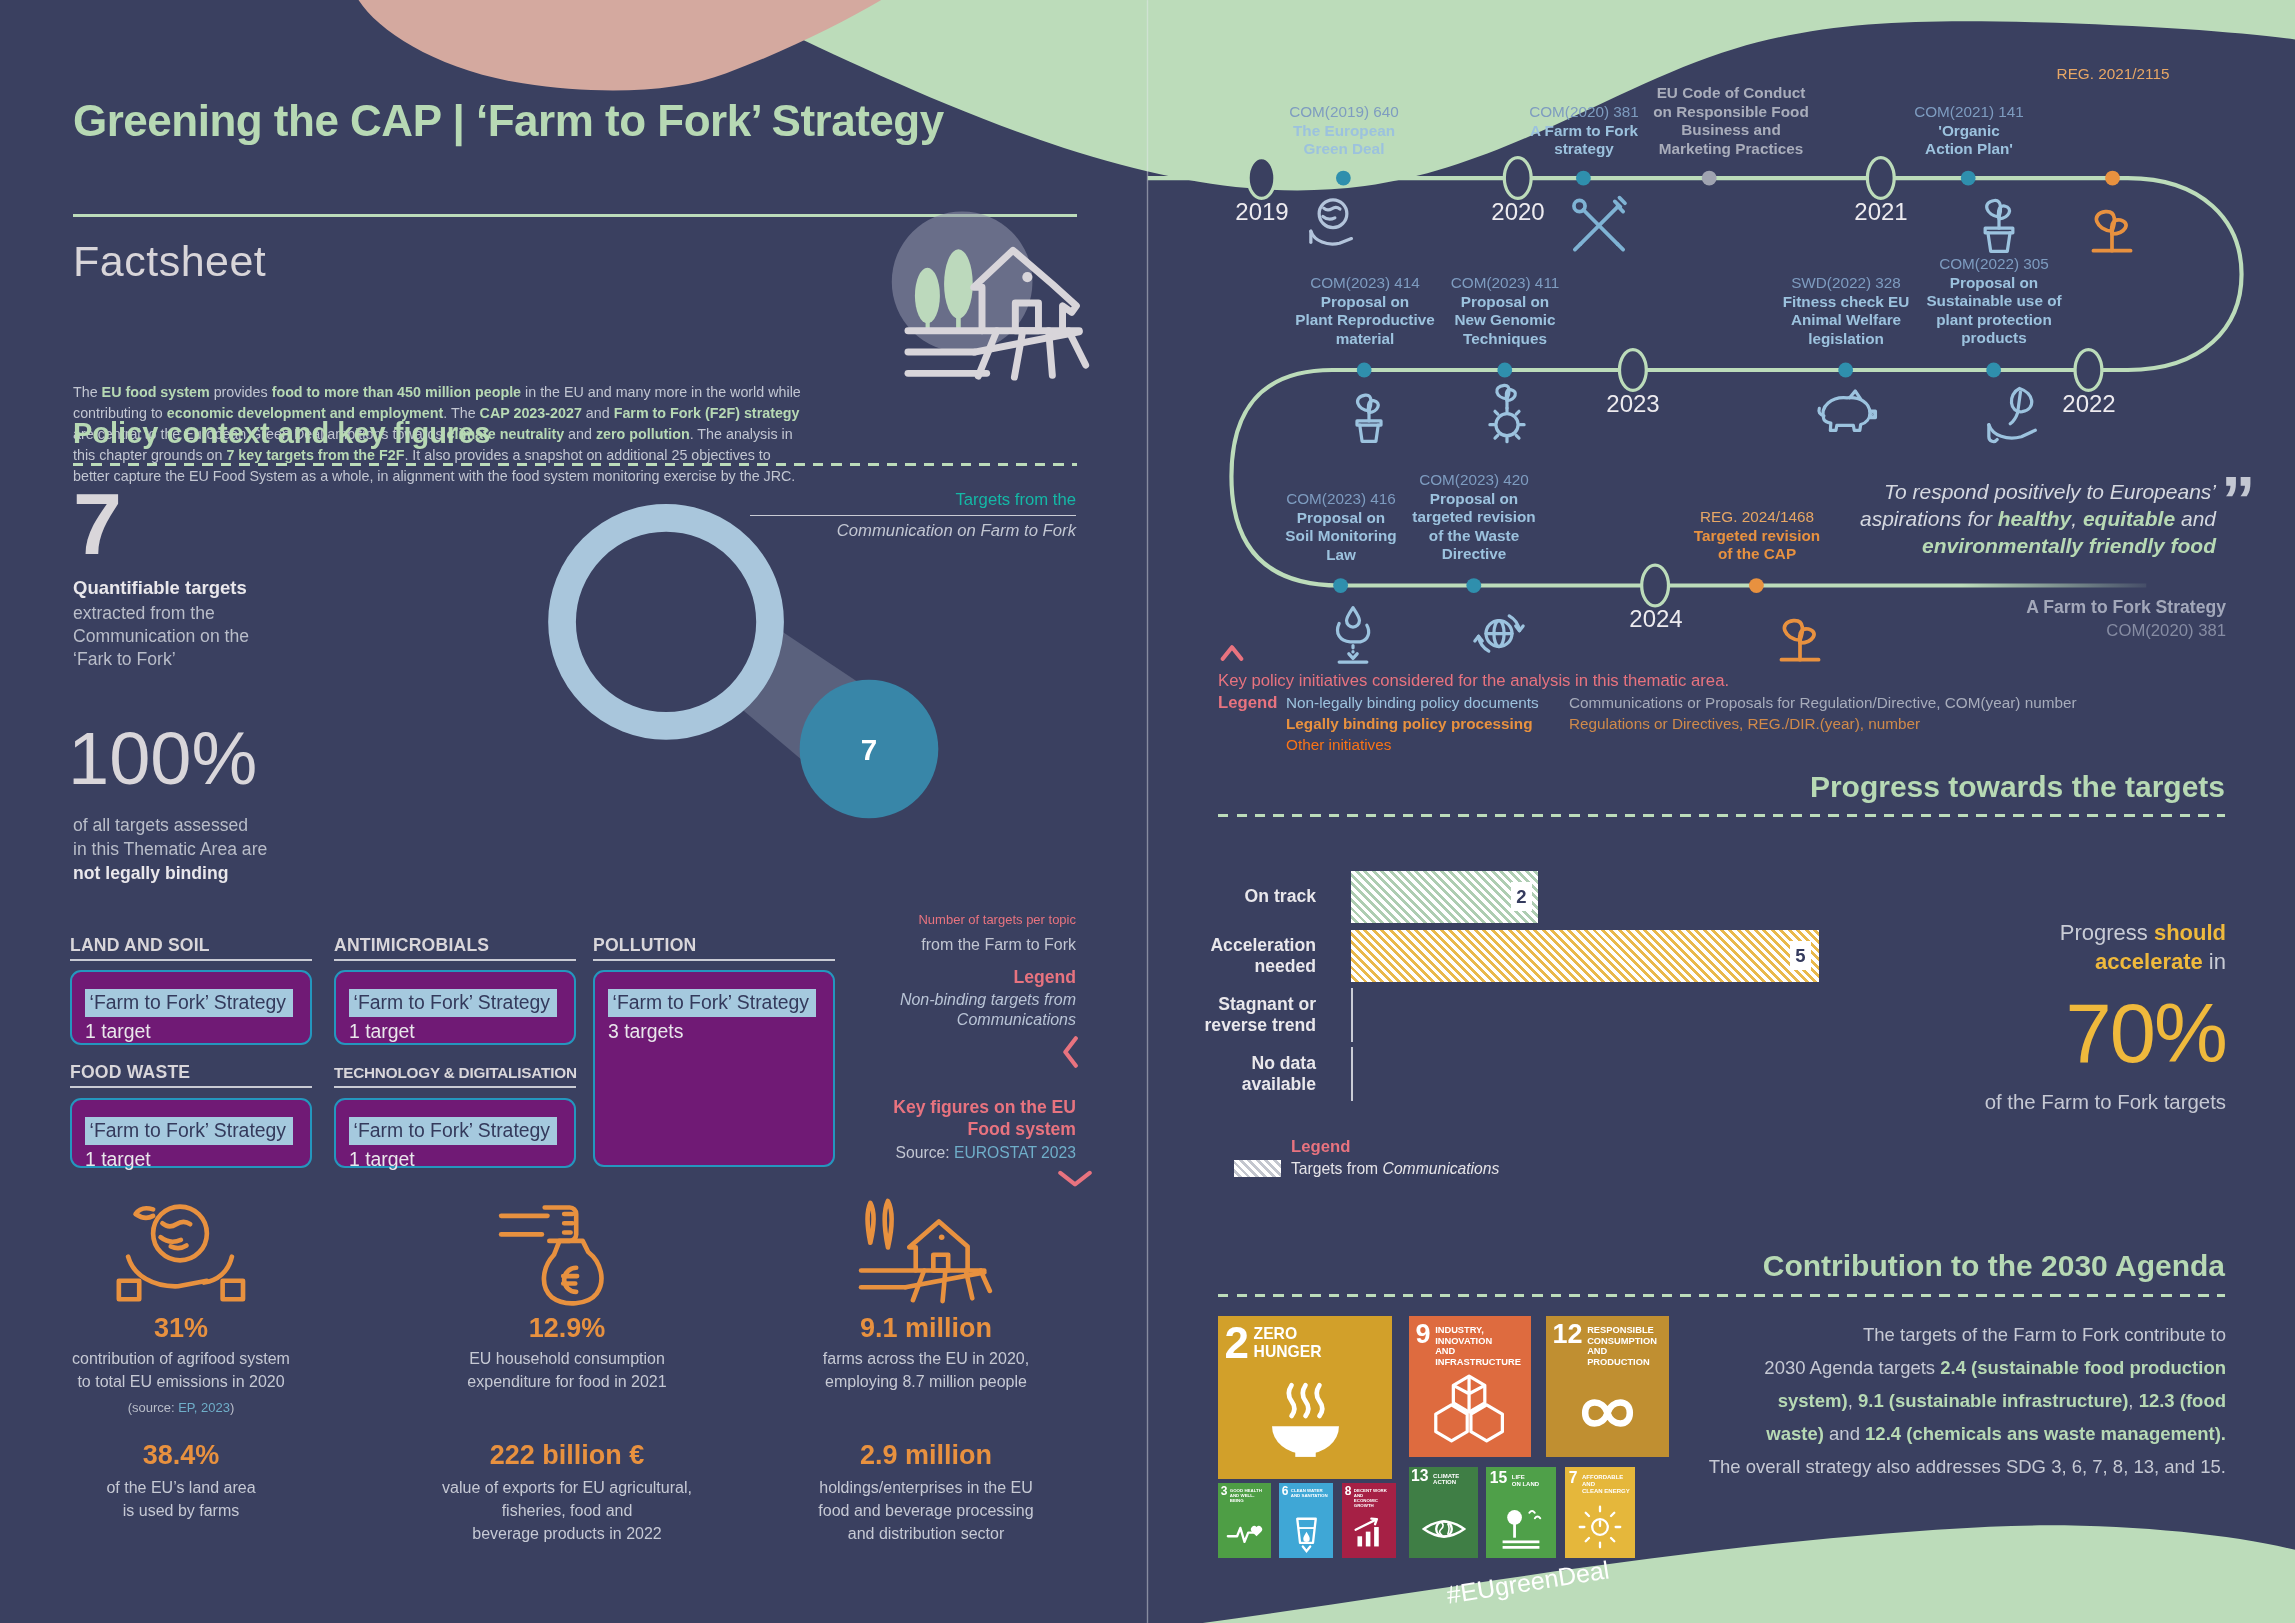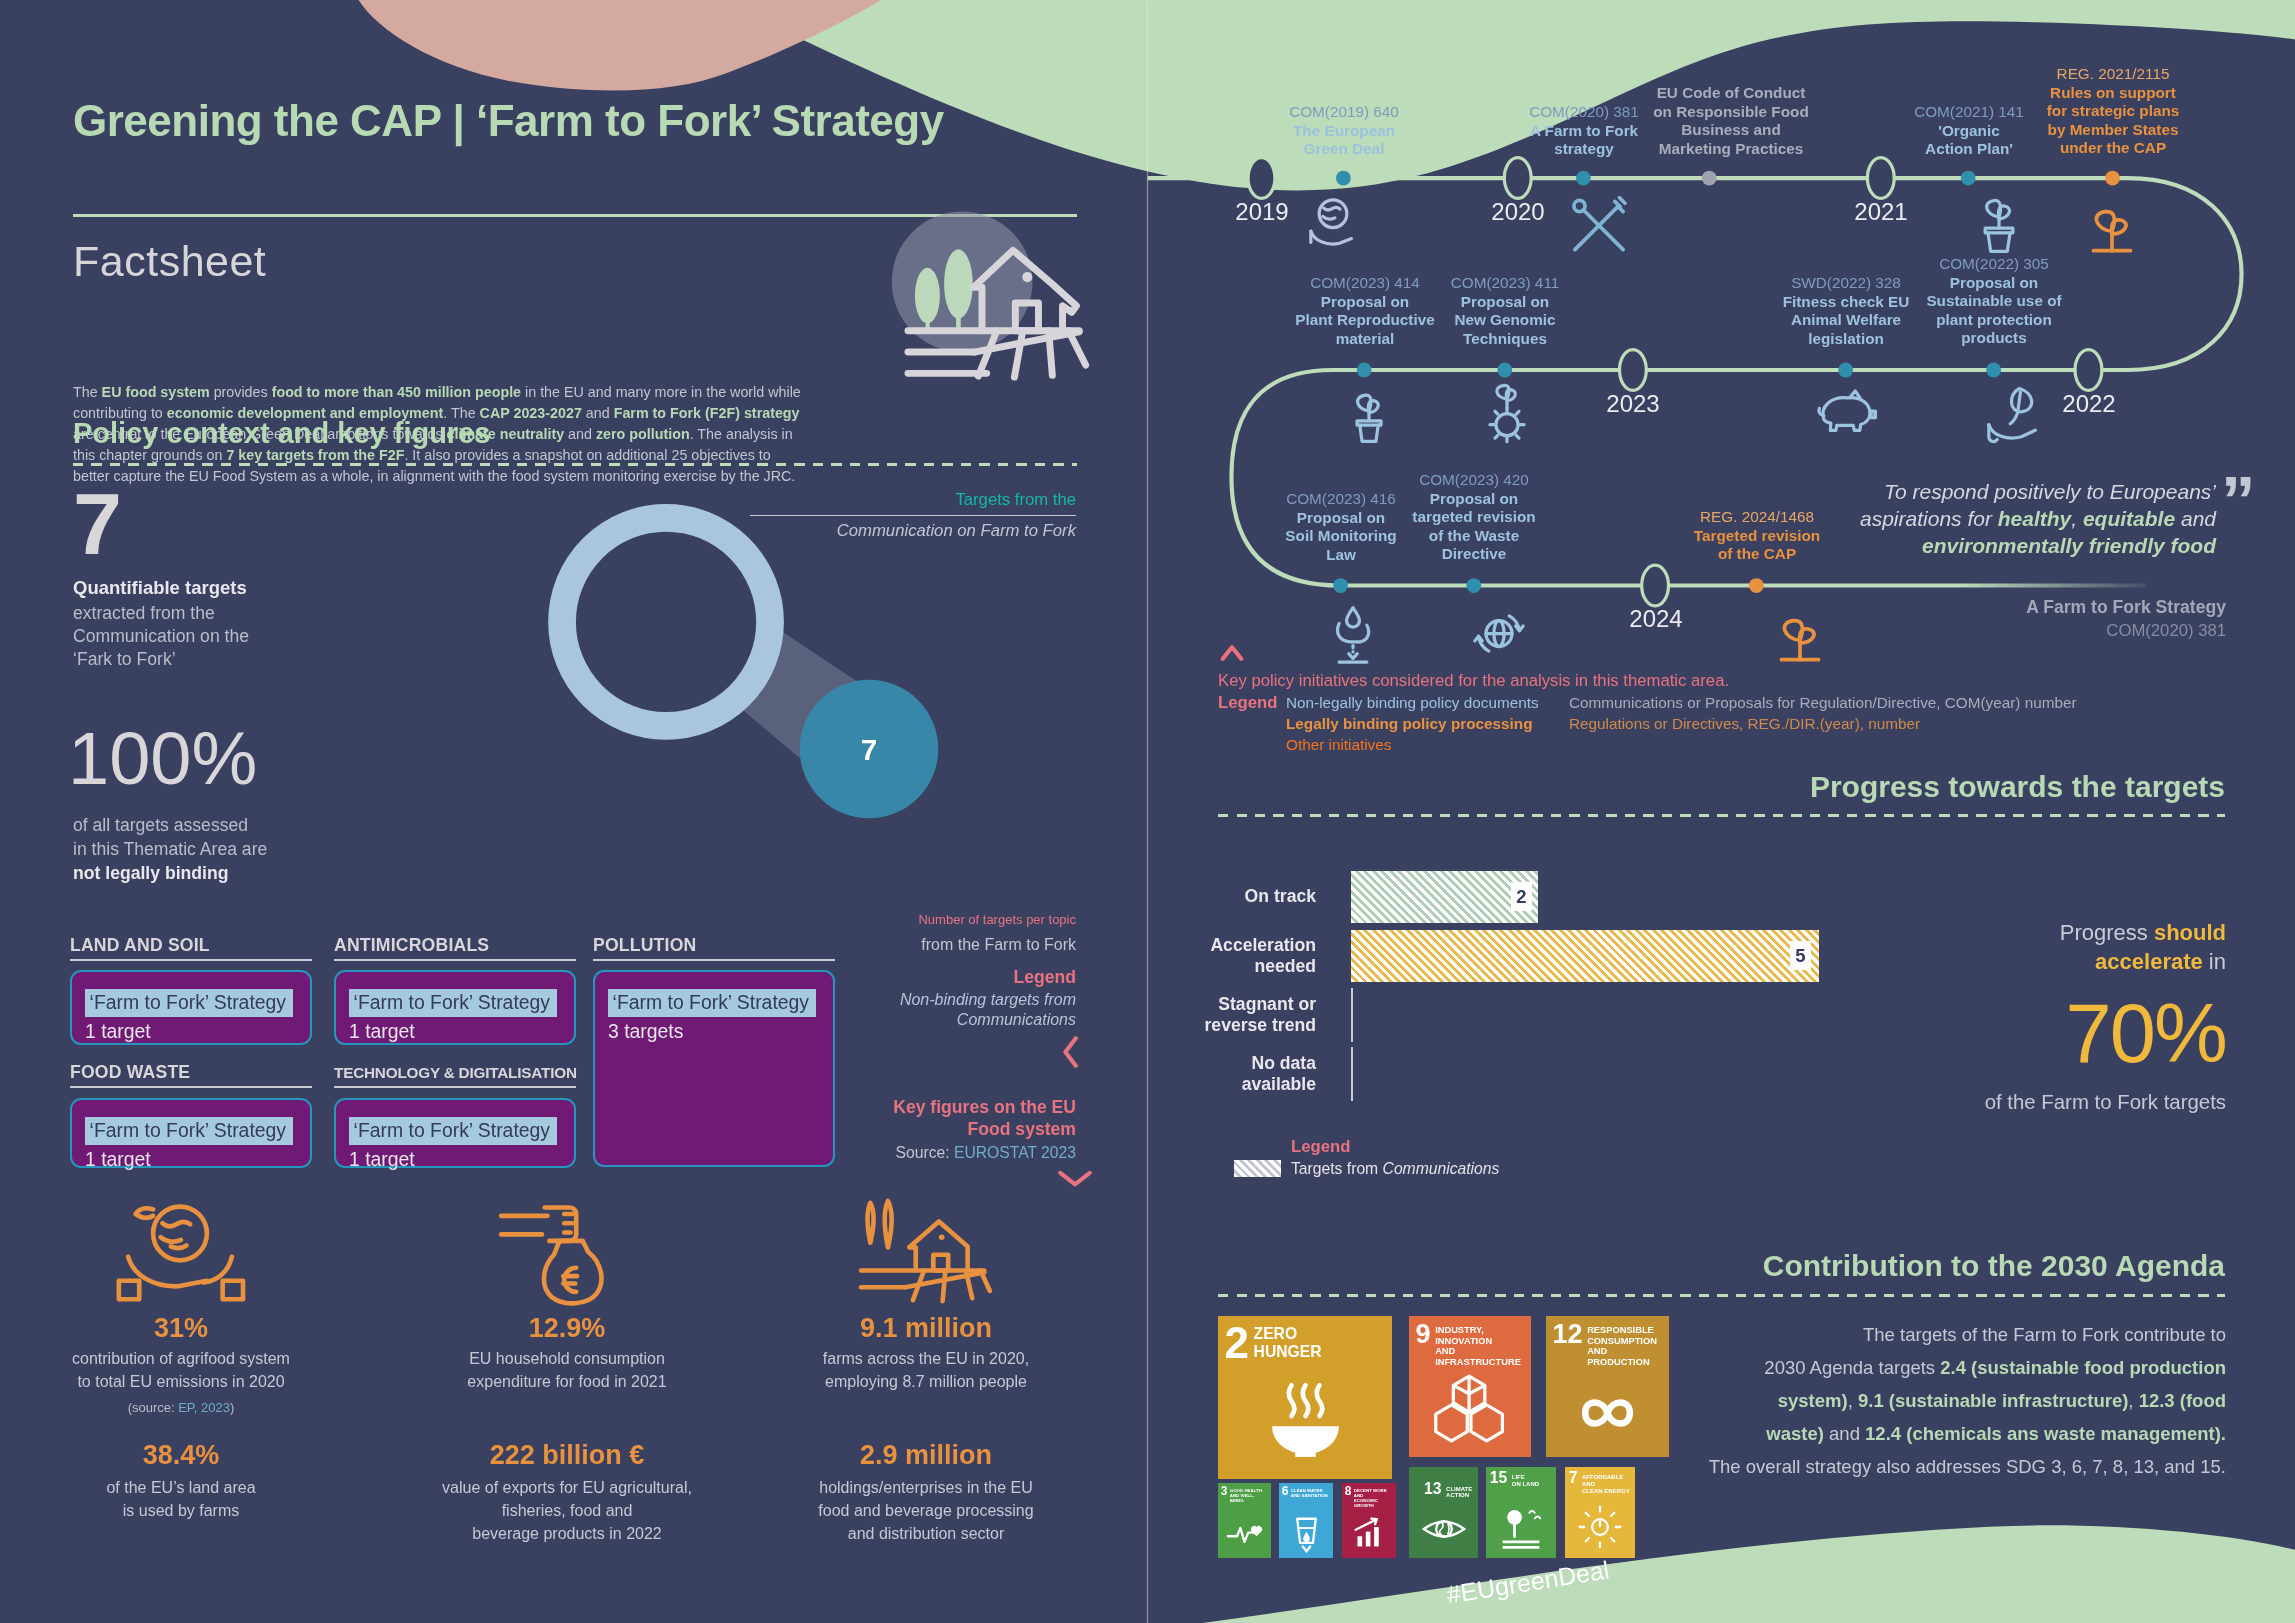--- a/index.html
+++ b/index.html
@@ -289,24 +289,20 @@
 Business and
 Marketing Practices</div>
 </div>
 <div class="abs ev" style="left:1969px;top:103px">
   <div class="code">COM(2021) 141</div>
   <div class="etitle pre">'Organic
 Action Plan'</div>
 </div>
 <div class="abs ev orange" style="left:2113px;top:65px">
   <div class="code">REG. 2021/2115</div>
-  <div class="etitle pre">Rules on support
-for strategic plans
-by Member States
-under the CAP</div>
 </div>
 <div class="abs ev" style="left:1365px;top:274px">
   <div class="code">COM(2023) 414</div>
   <div class="etitle pre">Proposal on
 Plant Reproductive
 material</div>
 </div>
 <div class="abs ev" style="left:1505px;top:274px">
   <div class="code">COM(2023) 411</div>
   <div class="etitle pre">Proposal on
@@ -542,21 +538,21 @@
       <span class="num" style="font-size:27px">12</span>
       <span class="ttl" style="font-size:9.3px">RESPONSIBLE
 CONSUMPTION
 AND PRODUCTION</span>
     </div>
   <svg class="abs" style="left:15.3px;top:69px" width="93" height="56" viewBox="-100 -60 200 120">
     <path d="M-48,0 C-48,-30 -10,-30 0,0 C10,30 48,30 48,0 C48,-30 10,-30 0,0 C-10,30 -48,30 -48,0 Z" fill="none" stroke="#fff" stroke-width="14"></path>
   </svg>
 </div>
 <div class="sdg" style="left:1409px;top:1467px;width:69px;height:91px;background:#3F7E45">
-  <div class="hd" style="padding:15px">
+  <div class="hd" style="padding:2px">
       <span class="num" style="font-size:15.7px">13</span>
       <span class="ttl" style="font-size:6px">CLIMATE
 ACTION</span>
     </div>
   <svg class="abs" style="left:11.6px;top:39px" width="46" height="46" viewBox="-50 -50 100 100">
     <path d="M-44,0 Q0,-32 44,0 Q0,32 -44,0 Z" fill="none" stroke="#fff" stroke-width="5"></path>
     <circle cx="0" cy="0" r="17" fill="none" stroke="#fff" stroke-width="5"></circle>
     <path d="M-6,-15 q8,8 0,15 q-8,7 2,14 M8,-12 q6,10 0,24" fill="none" stroke="#fff" stroke-width="3.5"></path>
   </svg>
 </div>

